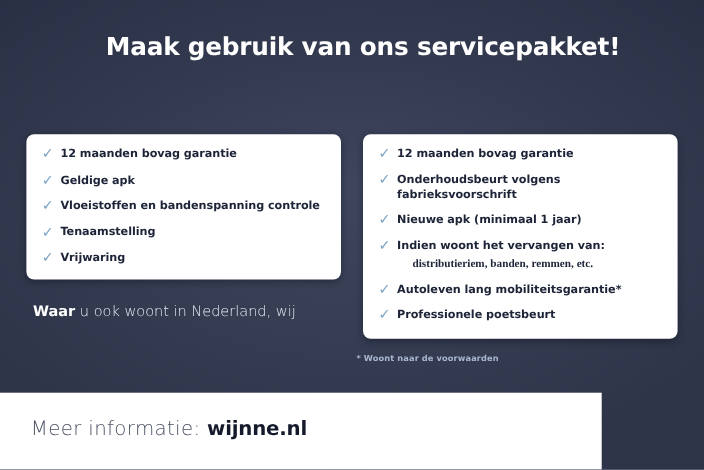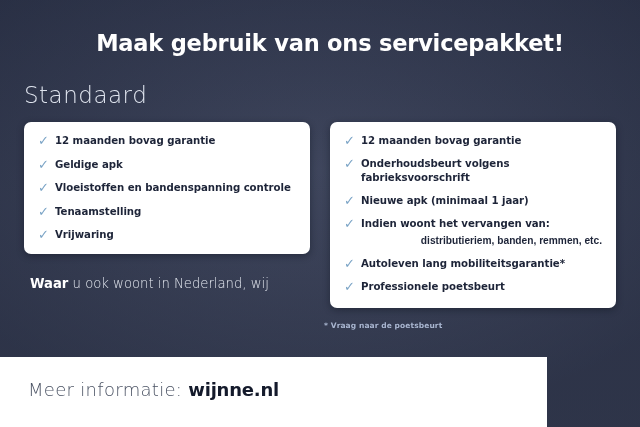--- a/index.html
+++ b/index.html
@@ -131,22 +131,21 @@
     line-height: 14px;
     letter-spacing: -0.05px;
     font-family: "DejaVu Sans", sans-serif;
   }
   .feature-sub {
     font-size: 10.2px;
     font-weight: bold;
     color: #1d2438;
     line-height: 14px;
     margin: -6px 0 9px 31px;
-    font-family: Liberation Sans, sans-serif;
-    text-align: right;
+    font-family: Liberation Serif, serif;
   }
 
   
   #promo {
     position: absolute;
     left: 30px;
     top: 274px;
     width: 300px;
     color: #e4e8f0;
     font-size: 13.2px;
@@ -200,21 +199,20 @@
 <div id="banner">
 
   <div class="bg-photo"></div>
   <div class="bg-tint"></div>
   <div class="bg-vignette"></div>
 
   <div class="hero-wrap">
 
     <div class="hero-title">Maak gebruik van ons servicepakket!</div>
 
-    <div class="col-heading" id="heading-left">Standaard</div>
 
     <div class="card" id="card-standard">
       <ul class="feature-list">
         <li class="feature">
           <span class="check-icon">✓</span>
           <span class="feature-label">12 maanden bovag garantie</span>
         </li>
         <li class="feature">
           <span class="check-icon">✓</span>
           <span class="feature-label">Geldige apk</span>
@@ -261,21 +259,21 @@
           <span class="check-icon">✓</span>
           <span class="feature-label">Professionele poetsbeurt</span>
         </li>
       </ul>
     </div>
 
     <div id="promo">
       <div><span class="strong">Waar</span><span> u ook woont in Nederland, wij</span></div>
     </div>
 
-    <div id="footnote">* Vraag naar de poetsbeurt</div>
+    <div id="footnote">* Woont naar de voorwaarden</div>
   </div>
 
   <div id="footer">
     <div id="footer-info"><span>Meer informatie: </span><span class="site">wijnne.nl</span></div>
 
   </div>
 
 </div>
 
 </body></html>

